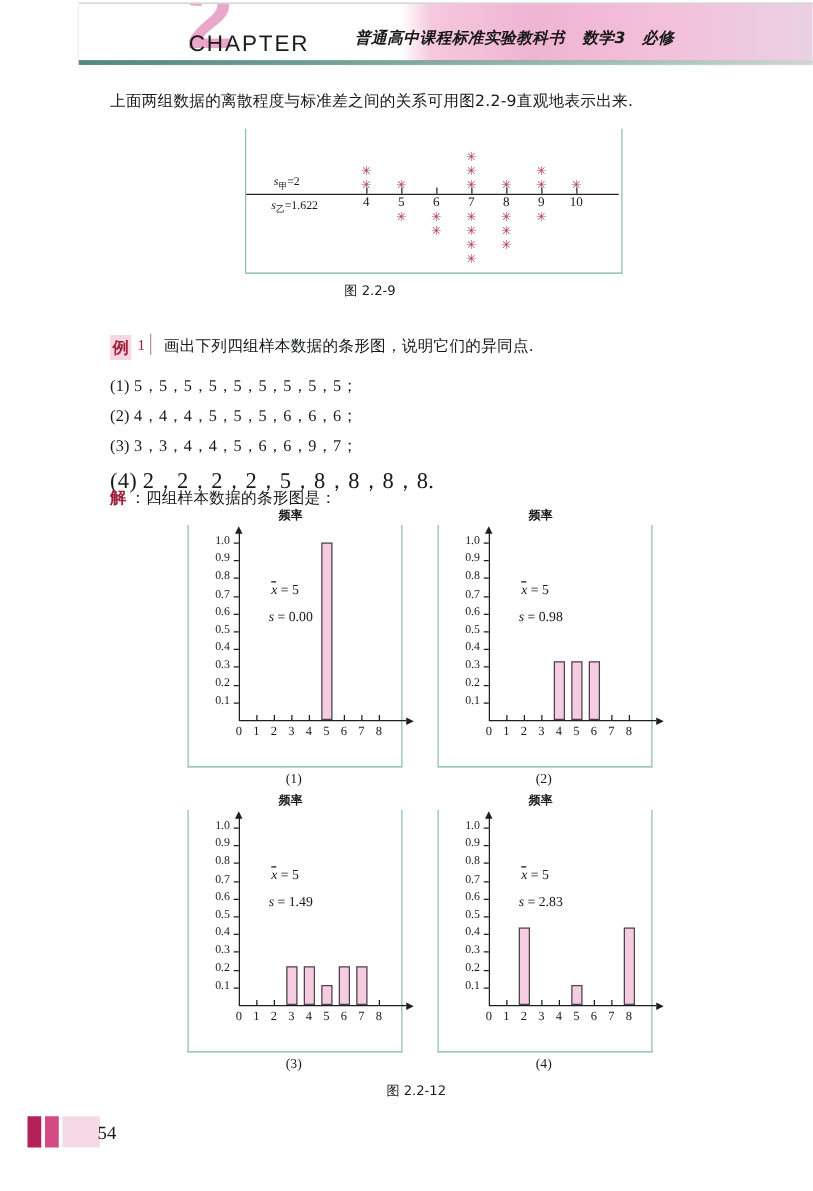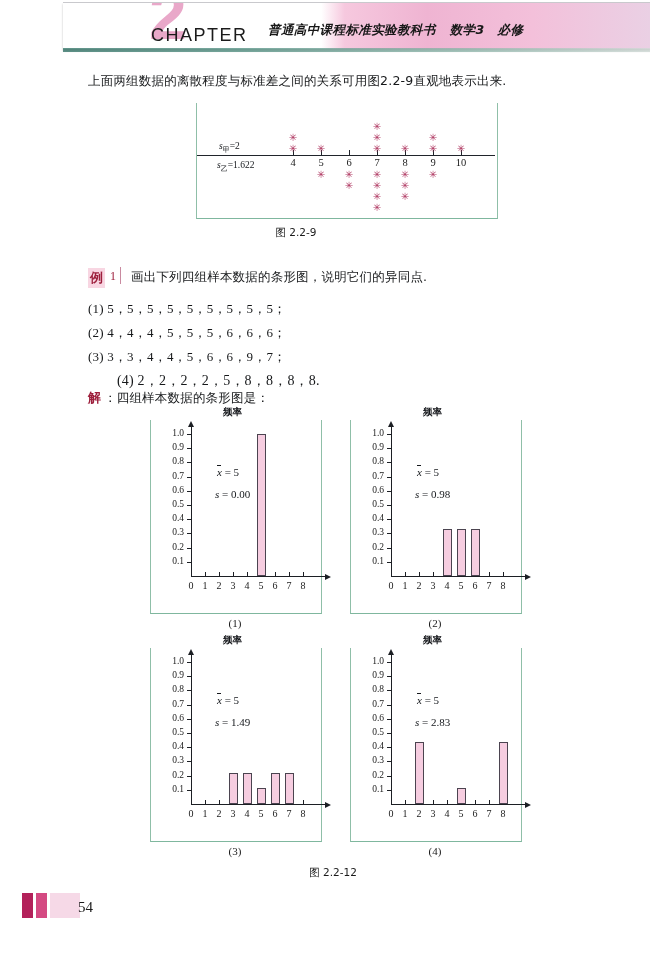--- a/index.html
+++ b/index.html
@@ -27,21 +27,21 @@
     font-family:"Liberation Sans","DejaVu Sans",sans-serif;
     font-size:68px;font-weight:bold;color:#e9a8c9;letter-spacing:-2px;
     line-height:1;
   }
   .chapter-word{
     position:absolute;left:88px;top:22px;
     font-family:"Liberation Sans","DejaVu Sans",sans-serif;
     font-size:18px;letter-spacing:1.5px;color:#1b1b1b;
   }
   .header-title{
-    position:absolute;left:205px;top:19px;
+    position:absolute;left:221px;top:19px;
     font-family:"DejaVu Sans","Liberation Sans",sans-serif;
     font-size:12.5px;font-weight:bold;font-style:italic;color:#181818;
     white-space:nowrap;letter-spacing:.4px;
   }
   .header-title .sub{margin-left:14px;}
   .header-shadow{
     position:absolute;left:63px;top:48px;width:588px;height:4px;
     background:linear-gradient(90deg,#2b6f62 0%,#4d8c7e 30%,#8fb6ab 70%,#cfd9d5 100%);
     opacity:.75;
   }
@@ -225,21 +225,21 @@
 </div>
 
 <div class="li-mark">例</div>
 <div class="li-num">1</div>
 <div class="li-bar"></div>
 <div class="para" style="left:131px;top:269px;">画出下列四组样本数据的条形图，说明它们的异同点.</div>
 
 <div class="para serifnum" style="left:88px;top:300px;font-size:13px;">(1) 5，5，5，5，5，5，5，5，5；</div>
 <div class="para serifnum" style="left:88px;top:324px;font-size:13px;">(2) 4，4，4，5，5，5，6，6，6；</div>
 <div class="para serifnum" style="left:88px;top:348px;font-size:13px;">(3) 3，3，4，4，5，6，6，9，7；</div>
-<div class="para serifnum" style="left:88px;top:372px;font-size:14px;margin-left:29px;">(4) 2，2，2，2，5，8，8，8，8.</div>
+<div class="para serifnum" style="left:88px;top:372px;font-size:18px;">(4) 2，2，2，2，5，8，8，8，8.</div>
 
 <div class="jie-mark">解</div>
 <div class="para" style="left:104px;top:390px;">：四组样本数据的条形图是：</div>
 
 <div class="chart" id="chart-0" style="left:150px;top:420px;width:170px;height:193px;">
     <div class="yaxis" style="left: 40px; top: 6px; width: 1.3px; height: 150px;"></div>
     <div class="arrowhead" style="left: 37px; top: 1px; border-left: 3.5px solid transparent; border-right: 3.5px solid transparent; border-bottom: 6px solid rgb(28, 31, 36);"></div>
     <div class="xaxis" style="left: 40px; top: 156px; width: 134px; height: 1.3px;"></div>
     <div class="arrowhead" style="left: 174px; top: 153.5px; border-top: 3.5px solid transparent; border-bottom: 3.5px solid transparent; border-left: 6px solid rgb(28, 31, 36);"></div>
     <div class="ylabel-unit" style="left: 24px; top: -14px;">频率</div>

